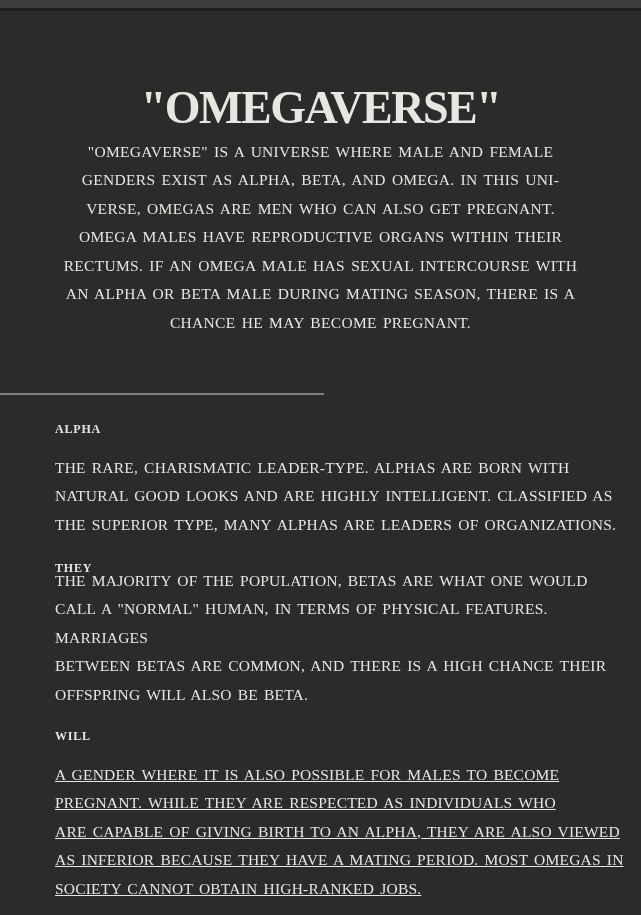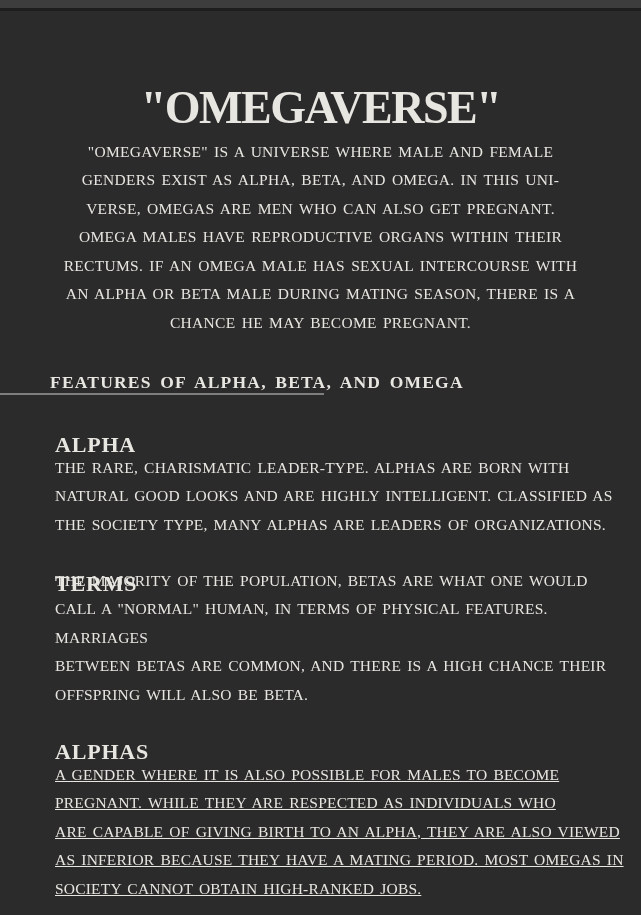--- a/index.html
+++ b/index.html
@@ -63,21 +63,21 @@
     position: absolute;
     top: 393px;
     left: 0;
     width: 324px;
     height: 2px;
     background: #7e7e7e;
   }
   .section-heading {
     position: absolute;
     left: 55px;
-    font-size: 22px;
+    font-size: 12px;
     letter-spacing: 0.8px;
     white-space: nowrap;
   }
   .section-body {
     position: absolute;
     left: 55px;
     width: 575px;
     font-size: 15.5px;
     line-height: 28.5px;
     letter-spacing: 0.2px;
@@ -101,35 +101,34 @@
   <h1 class="title">"OMEGAVERSE"</h1>
 
   <p class="intro">"OMEGAVERSE" IS A UNIVERSE WHERE MALE AND FEMALE
 GENDERS EXIST AS ALPHA, BETA, AND OMEGA. IN THIS UNI-
 VERSE, OMEGAS ARE MEN WHO CAN ALSO GET PREGNANT.
 OMEGA MALES HAVE REPRODUCTIVE ORGANS WITHIN THEIR
 RECTUMS. IF AN OMEGA MALE HAS SEXUAL INTERCOURSE WITH
 AN ALPHA OR BETA MALE DURING MATING SEASON, THERE IS A
 CHANCE HE MAY BECOME PREGNANT.</p>
 
-  <h2 class="features-heading">FEATURES OF ALPHA, BETA, AND OMEGA</h2>
 
   <div class="divider"></div>
 
   <h3 class="section-heading alpha-heading">ALPHA</h3>
   <p class="section-body alpha-body">THE RARE, CHARISMATIC LEADER-TYPE. ALPHAS ARE BORN WITH
 NATURAL GOOD LOOKS AND ARE HIGHLY INTELLIGENT. CLASSIFIED AS
-THE SOCIETY TYPE, MANY ALPHAS ARE LEADERS OF ORGANIZATIONS.</p>
+THE SUPERIOR TYPE, MANY ALPHAS ARE LEADERS OF ORGANIZATIONS.</p>
 
-  <h3 class="section-heading beta-heading">TERMS</h3>
+  <h3 class="section-heading beta-heading">THEY</h3>
   <p class="section-body beta-body">THE MAJORITY OF THE POPULATION, BETAS ARE WHAT ONE WOULD
 CALL A "NORMAL" HUMAN, IN TERMS OF PHYSICAL FEATURES. MARRIAGES
 BETWEEN BETAS ARE COMMON, AND THERE IS A HIGH CHANCE THEIR
 OFFSPRING WILL ALSO BE BETA.</p>
 
-  <h3 class="section-heading omega-heading">ALPHAS</h3>
+  <h3 class="section-heading omega-heading">WILL</h3>
   <p class="section-body omega-body">A GENDER WHERE IT IS ALSO POSSIBLE FOR MALES TO BECOME
 PREGNANT. WHILE THEY ARE RESPECTED AS INDIVIDUALS WHO
 ARE CAPABLE OF GIVING BIRTH TO AN ALPHA, THEY ARE ALSO VIEWED
 AS INFERIOR BECAUSE THEY HAVE A MATING PERIOD. MOST OMEGAS IN
 SOCIETY CANNOT OBTAIN HIGH-RANKED JOBS.</p>
 
 </div>
 
 </body></html>

